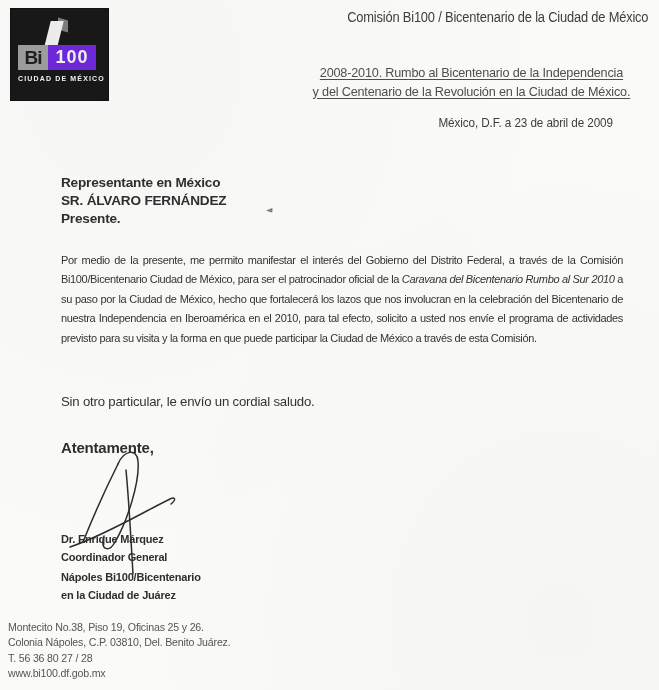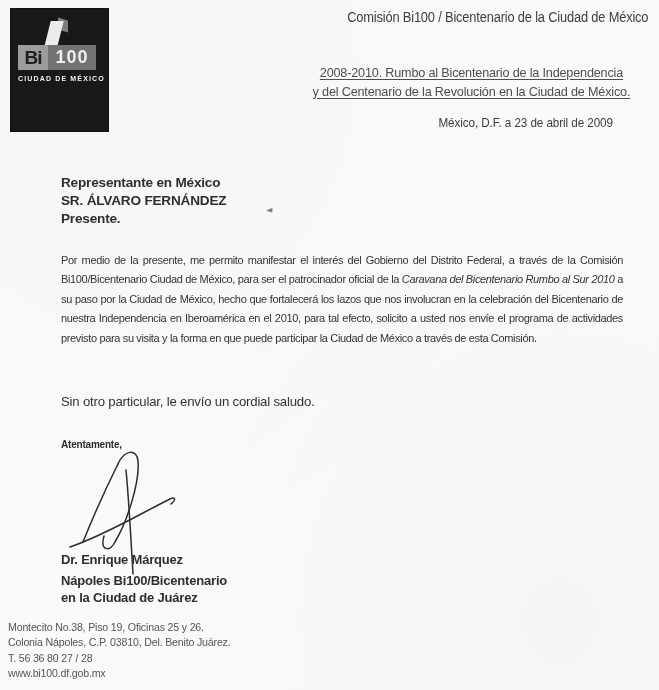--- a/index.html
+++ b/index.html
@@ -14,21 +14,21 @@
       radial-gradient(ellipse at 20% 10%, rgba(0,0,0,0.015), transparent 60%),
       radial-gradient(ellipse at 85% 90%, rgba(0,0,0,0.02), transparent 55%);
     font-family:"Liberation Sans","DejaVu Sans",sans-serif;
     color:#343434;
     overflow:hidden;
   }
 
   
   .logo {
     position:absolute; left:10px; top:8px;
-    width:99px; height:124px;
+    width:99px; height:93px;
     background:#181818;
     box-shadow:0 0 0 1px #111 inset;
   }
   .logo-flap {
     position:absolute; left:37px; top:13px;
     width:13px; height:30px;
     background:#ececec;
     transform:skewX(-14deg);
   }
   .logo-flap-shade {
@@ -40,21 +40,21 @@
   .logo-bar {
     position:absolute; left:8px; top:37px;
     height:25px; display:flex; align-items:stretch;
   }
   .logo-bi {
     background:#9c9c9c; color:#1f1f1f;
     width:30px; display:flex; align-items:center; justify-content:center;
     font-weight:bold; font-size:19px; letter-spacing:-1px;
   }
   .logo-100 {
-    background:#737373; color:#efefef;
+    background:#6d28d9; color:#efefef;
     width:48px; display:flex; align-items:center; justify-content:center;
     font-weight:bold; font-size:18px; letter-spacing:1px;
   }
   .logo-caption {
     position:absolute; left:8px; top:67px;
     color:#f2f2f2; font-size:7px; font-weight:bold;
     letter-spacing:1.15px; white-space:nowrap;
   }
 
   
@@ -91,30 +91,30 @@
     font-size:11px; line-height:19.4px; letter-spacing:-0.35px;
     text-align:justify; color:#333;
   }
   .body-par .it { font-style:italic; }
   .closing {
     position:absolute; left:61px; top:394px;
     font-size:13.2px; color:#333; letter-spacing:-0.2px;
   }
   .valediction {
     position:absolute; left:61px; top:439px;
-    font-weight:bold; font-size:10px; color:#2e2e2e; letter-spacing:-0.2px;
+    font-weight:bold; font-size:15px; color:#2e2e2e; letter-spacing:-0.2px;
   }
 
   
   .signature { position:absolute; left:58px; top:446px; width:132px; height:132px; }
   .signature path { fill:none; stroke:#2d2d2d; stroke-width:1.5; stroke-linecap:round; }
   .signer {
     position:absolute; left:61px; top:531px;
-    font-weight:bold; font-size:13px; line-height:17.6px;
-    color:#2e2e2e; letter-spacing:-0.2px;margin-top:20px;
+    font-weight:bold; font-size:11px; line-height:17.6px;
+    color:#2e2e2e; letter-spacing:-0.2px;
   }
   .signer .org1 { margin-top:3px; }
 
   
   .page-footer {
     position:absolute; left:8px; top:620px;
     font-size:11.8px; line-height:15.3px;
     color:#555; letter-spacing:-0.2px;
     transform:scaleX(0.9); transform-origin:0 0;
     white-space:nowrap;
@@ -169,20 +169,21 @@
 
   <svg class="signature" viewBox="0 0 132 132" aria-hidden="true">
     <path d="M 25 96 C 33 76, 50 38, 60 18"></path>
     <path d="M 60 18 C 66 4, 79 2, 80 15 C 82 36, 69 76, 57 96 C 51 107, 42 104, 46 90"></path>
     <path d="M 12 101 C 45 90, 82 68, 110 54 C 117 50, 119 53, 113 58"></path>
     <path d="M 68 24 C 71 55, 73 95, 75 128"></path>
   </svg>
 
   <div class="signer">
     <div>Dr. Enrique Márquez</div>
+    <div>Coordinador General</div>
     <div class="org1">Nápoles Bi100/Bicentenario</div>
     <div>en la Ciudad de Juárez</div>
   </div>
 
   <div class="page-footer">
     <div>Montecito No.38, Piso 19, Oficinas 25 y 26.</div>
     <div>Colonia Nápoles, C.P. 03810, Del. Benito Juárez.</div>
     <div>T. 56 36 80 27 / 28</div>
     <div>www.bi100.df.gob.mx</div>
   </div>

